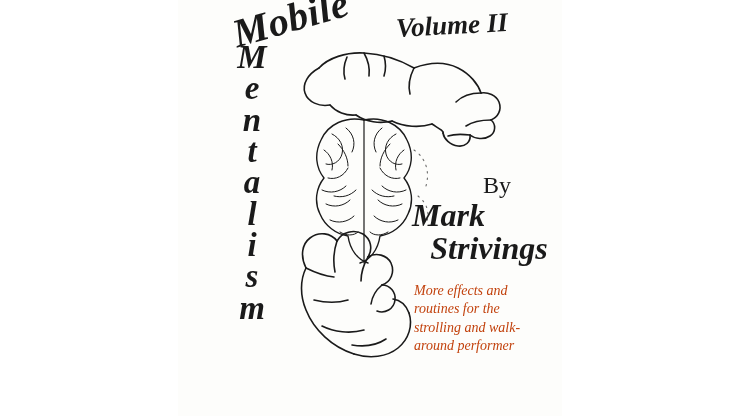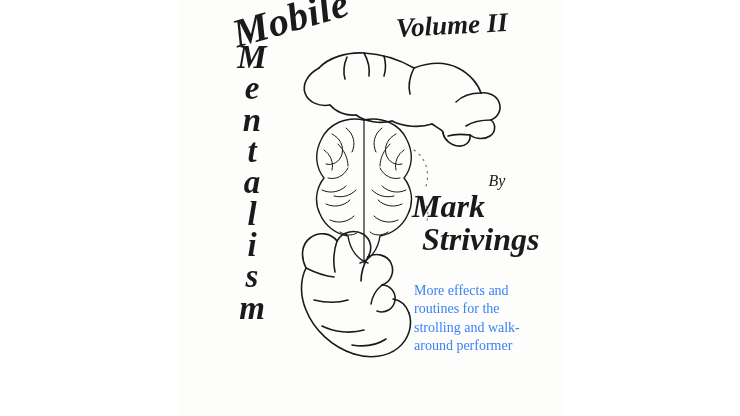--- a/index.html
+++ b/index.html
@@ -74,53 +74,53 @@
   
   #byline {
     position: absolute;
     left: 228px;
     top: 172px;
     width: 150px;
     color: #1a1a1a;
   }
   #byline .by {
     font-family: "Liberation Serif", serif;
-    font-style: italic;
-    font-size: 16px;
+    font-size: 24px;
     text-align: center;
     margin-left: 32px;
   }
   #byline .author-first {
     font-family: "Liberation Serif", serif;
     font-style: italic;
     font-weight: bold;
     font-size: 32px;
     text-align: left;
     margin-top: -2px;
     margin-left: 6px;
   }
   #byline .author-last {
     font-family: "Liberation Serif", serif;
     font-style: italic;
     font-weight: bold;
     font-size: 32px;
-    text-align: left;
+    text-align: center;
     margin-top: -4px;
     margin-left: 16px;
   }
   
   #subtitle {
     position: absolute;
     left: 236px;
     top: 282px;
     width: 132px;
     font-family: "Liberation Serif", serif;
+    font-style: italic;
     font-size: 14px;
     line-height: 1.32em;
-    color: #3b82f6;
+    color: #c2410c;
   }
   svg.art {
     position: absolute;
     left: 0;
     top: 0;
     width: 384px;
     height: 416px;
     pointer-events: none;
   }
 </style>

